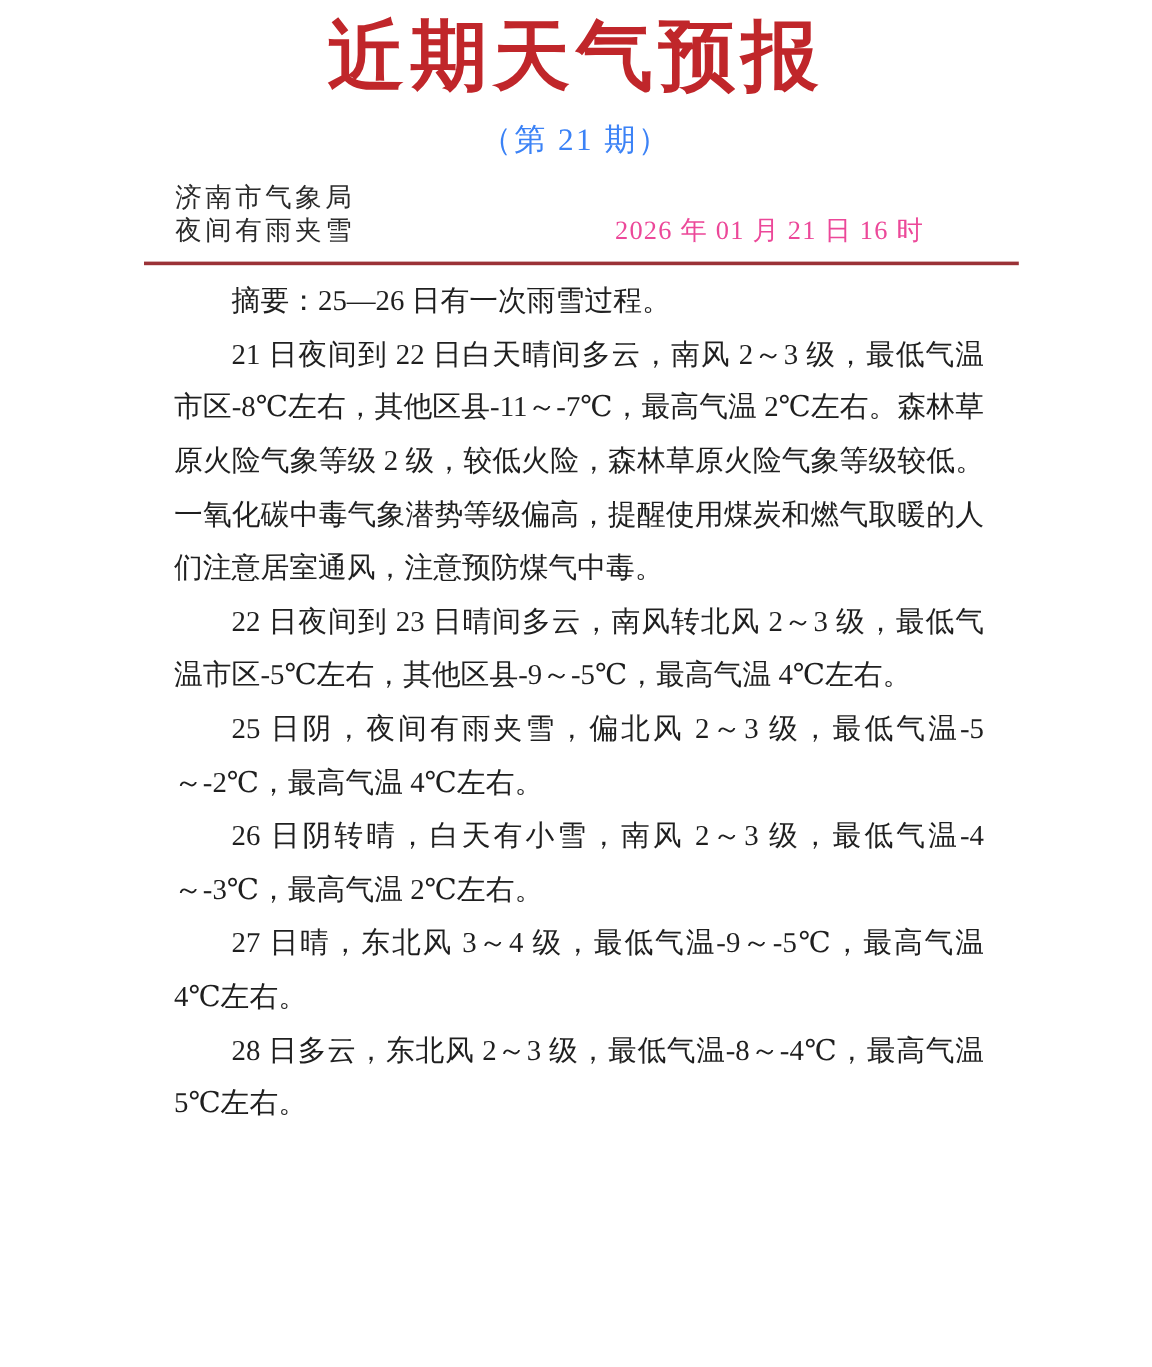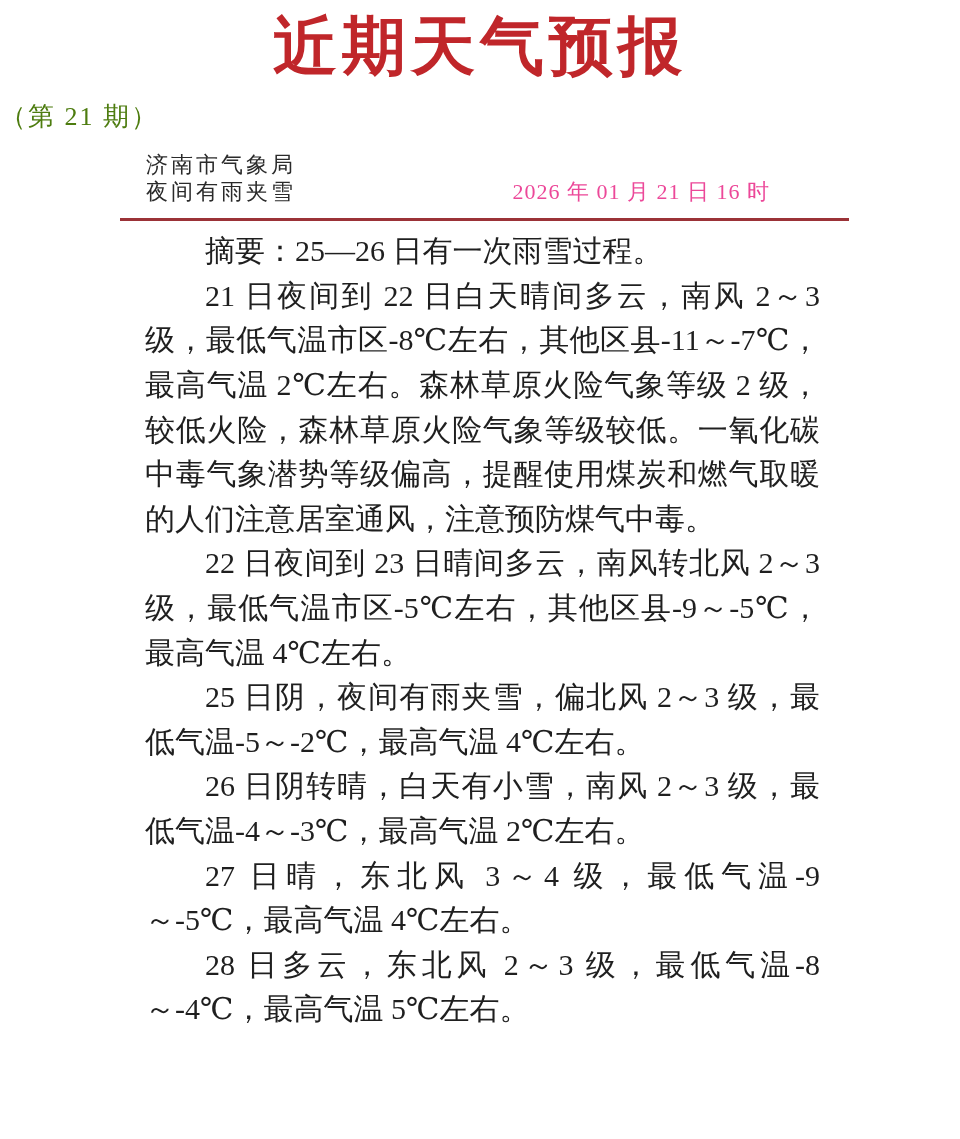--- a/index.html
+++ b/index.html
@@ -24,23 +24,24 @@
     text-align: center;
     font-size: 64px;
     line-height: 1.16;
     font-weight: bold;
     letter-spacing: 5px;
     color: var(--title-red);
     white-space: nowrap;
   }
   .issue-no {
     margin-top: 15px;
+    text-align: center;
     font-size: 26px;
     letter-spacing: 2px;
-    color: #4d7c0f;
+    color: #3b82f6;
   }
   .header-row {
     display: flex;
     justify-content: space-between;
     align-items: flex-end;
     margin: 17px 190px 0 146px;
   }
   .issuer {
     font-size: 22px;
     line-height: 27px;
@@ -54,21 +55,21 @@
     color: #ec4899;
     white-space: nowrap;
   }
   .red-rule {
     height: 3px;
     background: var(--rule-red);
     margin: 13px 111px 0 120px;
   }
   .doc-body {
     margin: 8px 140px 0 145px;
-    font-size: 30px;
+    font-size: 24px;
     line-height: 44.6px;
     text-align: justify;
     color: #1f1f1f;
   }
   .doc-body p {
     margin: 0;
     padding: 0;
     text-indent: 2em;
   }
 </style>

